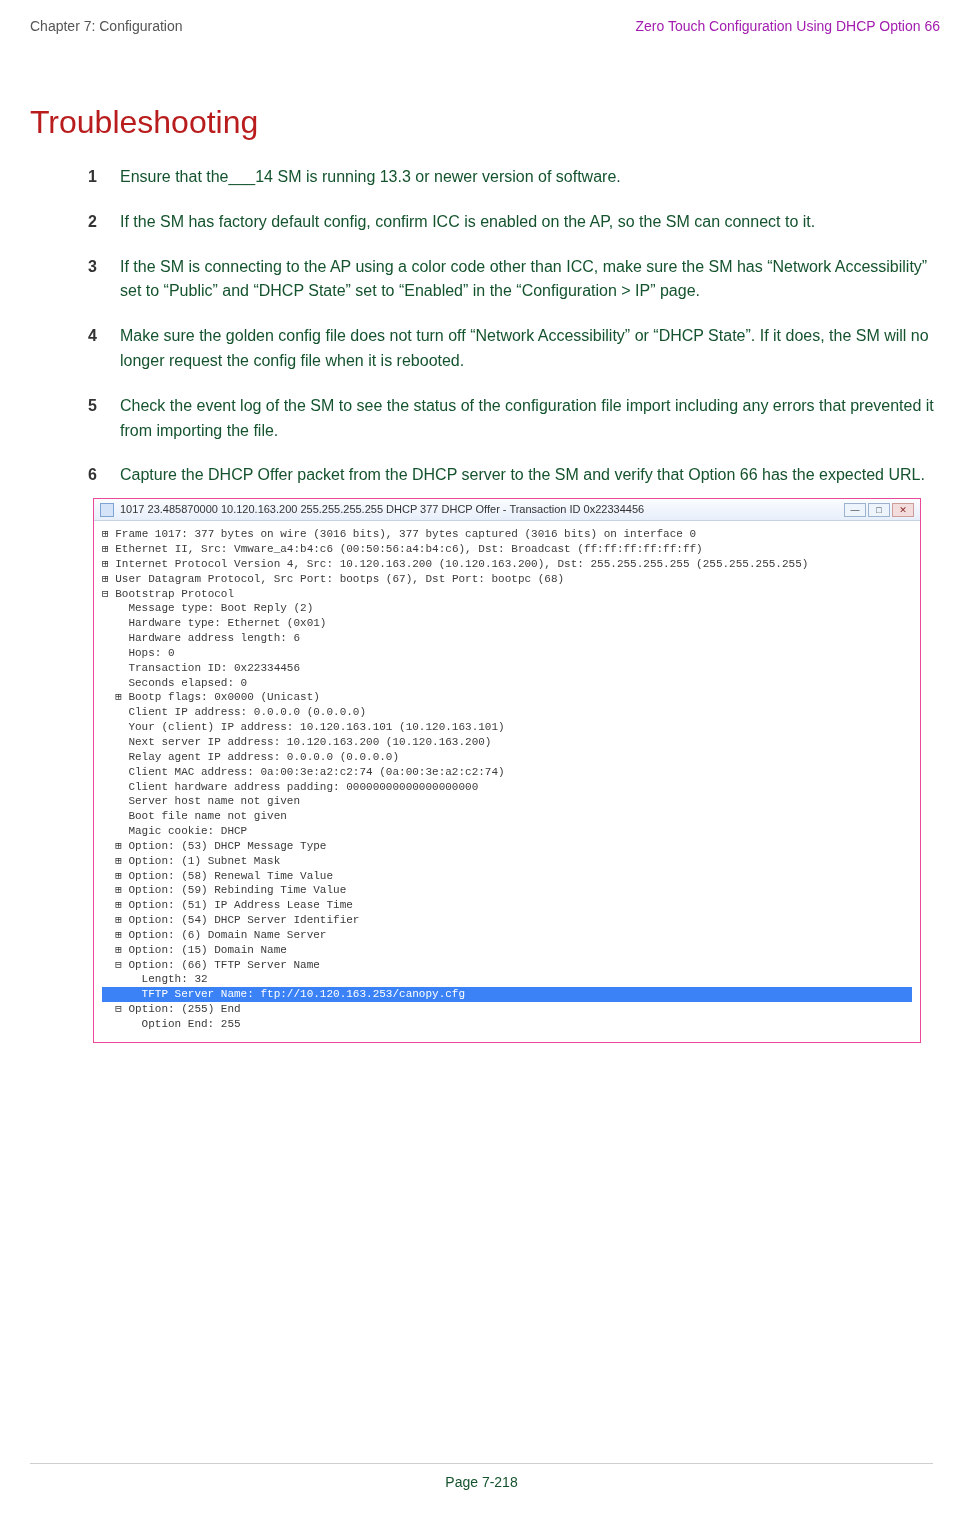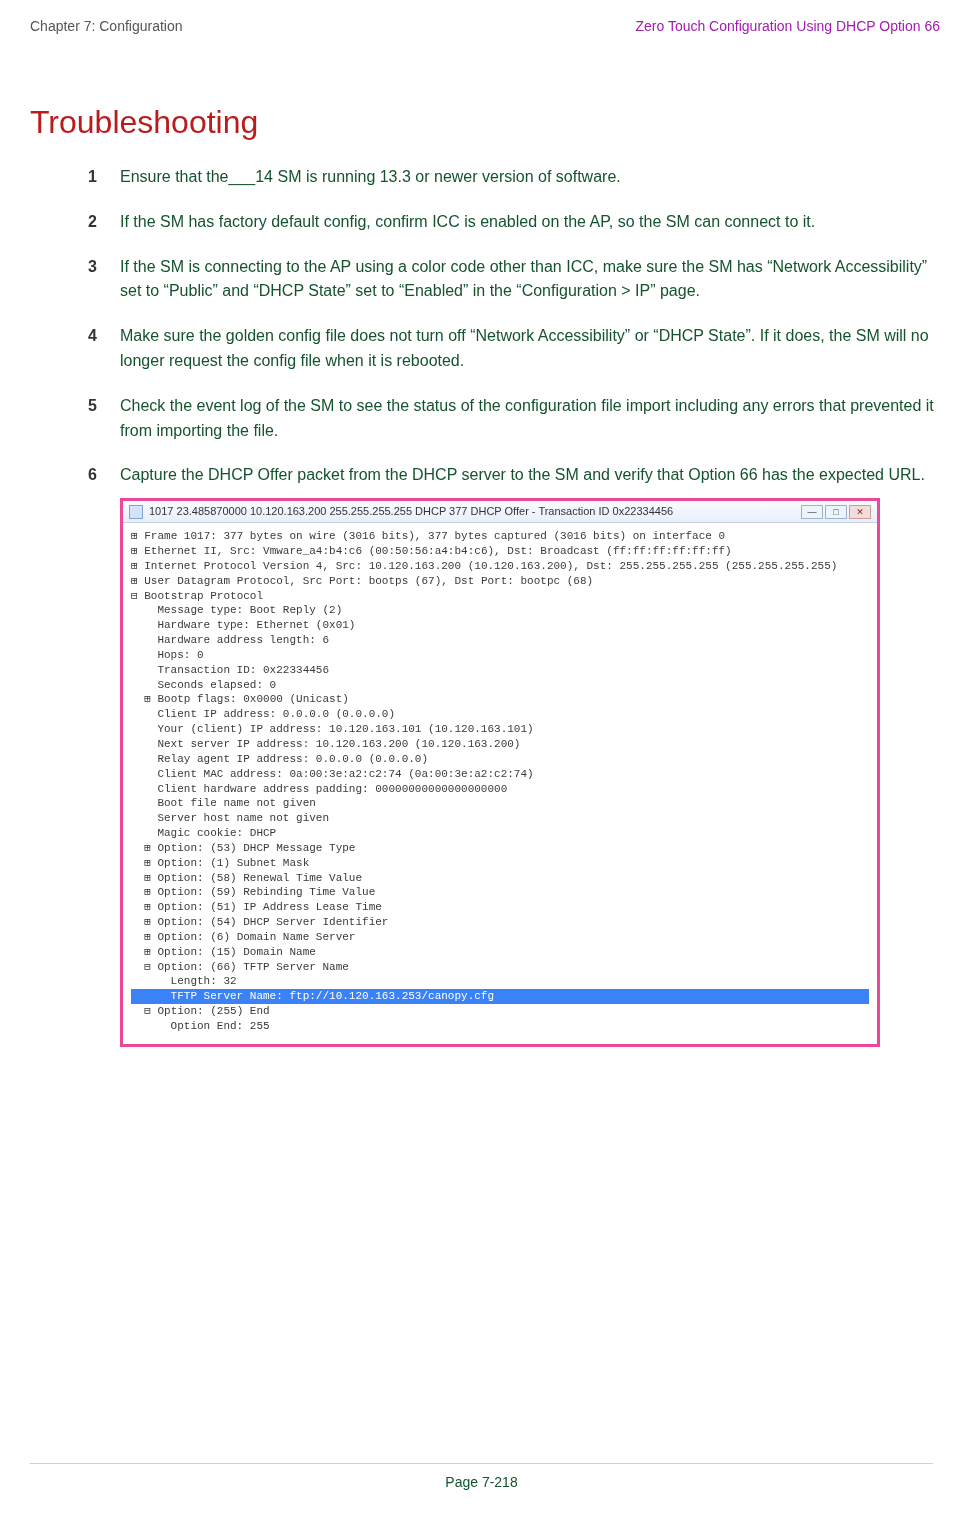--- a/index.html
+++ b/index.html
@@ -5,21 +5,21 @@
   * { box-sizing: border-box; margin: 0; padding: 0; }
   html, body { width: 970px; height: 1514px; background: #fff; font-family: Arial, Helvetica, sans-serif; color: #3a3a3a; }
   .page { position: relative; width: 970px; height: 1514px; padding: 18px 30px 8px 30px; }
   .hdr { display: flex; justify-content: space-between; font-size: 14px; color: #555; margin-bottom: 70px; }
   .hdr .right { color: #a21caf; }
   h1.title { color: #b91c1c; font-size: 32px; font-weight: 400; margin-bottom: 24px; }
   ol.steps { list-style: none; margin-left: 58px; }
   ol.steps > li { display: flex; margin-bottom: 20px; font-size: 16px; line-height: 1.55; }
   ol.steps > li .num { width: 32px; flex: 0 0 32px; font-weight: 700; color: #333; }
   ol.steps > li .body { flex: 1; color: #14532d; }
-  .figure { margin-left: 90px; margin-top: -10px; width: 760px; border: 3px solid #ec4899; background: #fff; font-family: "Courier New", monospace; font-size: 11px; line-height: 1.35; color: #3a3a3a; }
+  .figure { margin-left: 63px; margin-top: -10px; width: 828px; border: 1px solid #ec4899; background: #fff; font-family: "Courier New", monospace; font-size: 11px; line-height: 1.35; color: #3a3a3a; }
   .fig-titlebar { background: linear-gradient(#fafcff, #e7effa); border-bottom: 1px solid #c6d2e2; height: 22px; display: flex; align-items: center; padding: 0 6px; }
   .fig-titlebar .wicon { width: 14px; height: 14px; background: #d4e3f7; border: 1px solid #7ea4d4; margin-right: 6px; }
   .fig-titlebar .ttxt { flex: 1; font-family: Tahoma, Arial, sans-serif; font-size: 11px; color: #333; white-space: nowrap; overflow: hidden; }
   .fig-titlebar .wbtns { display: flex; gap: 2px; }
   .fig-titlebar .wb { width: 22px; height: 14px; border: 1px solid #9cb3cf; background: #eef4fb; font-size: 9px; line-height: 12px; text-align: center; font-family: Arial; }
   .fig-titlebar .wb.close { background: #f3dcdc; border-color: #cf9c9c; color: #8a2a2a; }
   .fig-body { padding: 6px 8px 10px 8px; }
   .ln { white-space: pre; }
   .hl { background: #3b82f6; color: #fff; }
   .footer { position: absolute; bottom: 24px; left: 0; right: 7px; text-align: center; font-size: 14px; color: #14532d; }
@@ -85,22 +85,22 @@
       <div class="ln">    Hops: 0</div>
       <div class="ln">    Transaction ID: 0x22334456</div>
       <div class="ln">    Seconds elapsed: 0</div>
       <div class="ln">  ⊞ Bootp flags: 0x0000 (Unicast)</div>
       <div class="ln">    Client IP address: 0.0.0.0 (0.0.0.0)</div>
       <div class="ln">    Your (client) IP address: 10.120.163.101 (10.120.163.101)</div>
       <div class="ln">    Next server IP address: 10.120.163.200 (10.120.163.200)</div>
       <div class="ln">    Relay agent IP address: 0.0.0.0 (0.0.0.0)</div>
       <div class="ln">    Client MAC address: 0a:00:3e:a2:c2:74 (0a:00:3e:a2:c2:74)</div>
       <div class="ln">    Client hardware address padding: 00000000000000000000</div>
+      <div class="ln">    Server host name not given</div>
       <div class="ln">    Boot file name not given</div>
-      <div class="ln">    Server host name not given</div>
       <div class="ln">    Magic cookie: DHCP</div>
       <div class="ln">  ⊞ Option: (53) DHCP Message Type</div>
       <div class="ln">  ⊞ Option: (1) Subnet Mask</div>
       <div class="ln">  ⊞ Option: (58) Renewal Time Value</div>
       <div class="ln">  ⊞ Option: (59) Rebinding Time Value</div>
       <div class="ln">  ⊞ Option: (51) IP Address Lease Time</div>
       <div class="ln">  ⊞ Option: (54) DHCP Server Identifier</div>
       <div class="ln">  ⊞ Option: (6) Domain Name Server</div>
       <div class="ln">  ⊞ Option: (15) Domain Name</div>
       <div class="ln">  ⊟ Option: (66) TFTP Server Name</div>

